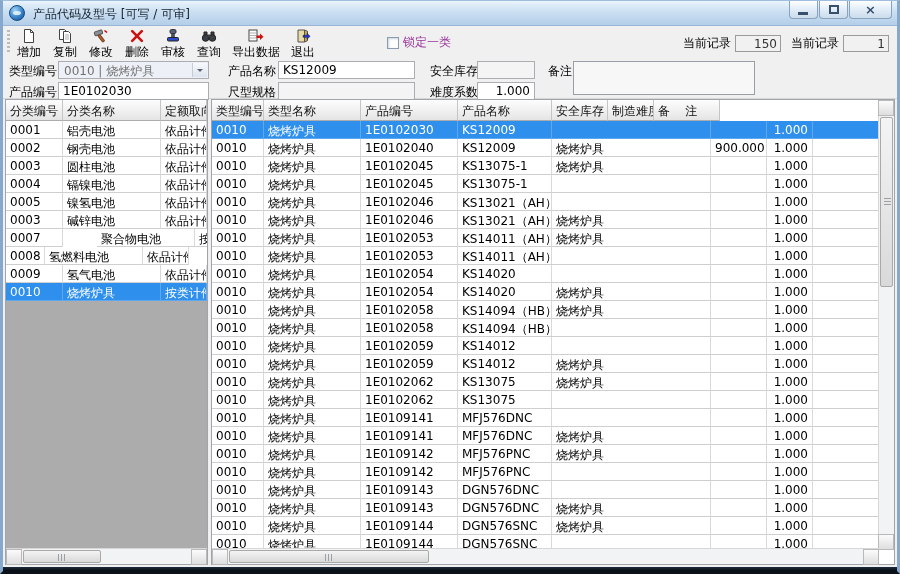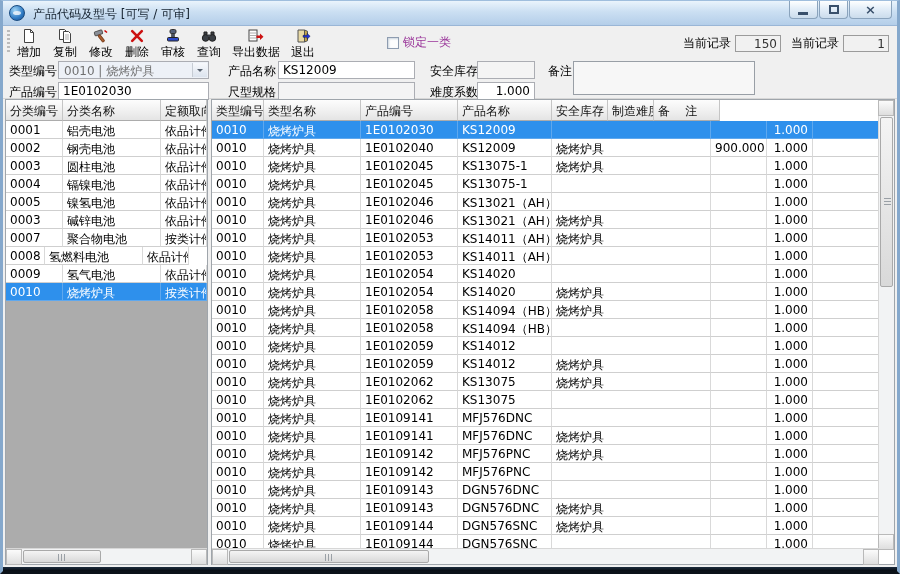--- a/index.html
+++ b/index.html
@@ -296,21 +296,21 @@
           <div class="tcell c1" style="width: 98px;">镍氢电池</div>
           <div class="tcell c2" style="width: 46px;">依品计件</div>
         </div>
         <div class="trow">
           <div class="tcell c0" style="width: 57px;">0003</div>
           <div class="tcell c1" style="width: 98px;">碱锌电池</div>
           <div class="tcell c2" style="width: 46px;">依品计件</div>
         </div>
         <div class="trow">
           <div class="tcell c0" style="width: 57px;">0007</div>
-          <div class="tcell c1" style="width: 98px;">聚合物电池</div>
+          <div class="tcell c1" style="width: 98px; margin-left: 34px;">聚合物电池</div>
           <div class="tcell c2" style="width: 46px;">按类计件</div>
         </div>
         <div class="trow">
           <div class="tcell c0" style="width: 39px;">0008</div>
           <div class="tcell c1" style="width: 98px;">氢燃料电池</div>
           <div class="tcell c2" style="width: 46px;">依品计件</div>
         </div>
         <div class="trow">
           <div class="tcell c0" style="width: 57px;">0009</div>
           <div class="tcell c1" style="width: 98px;">氢气电池</div>

